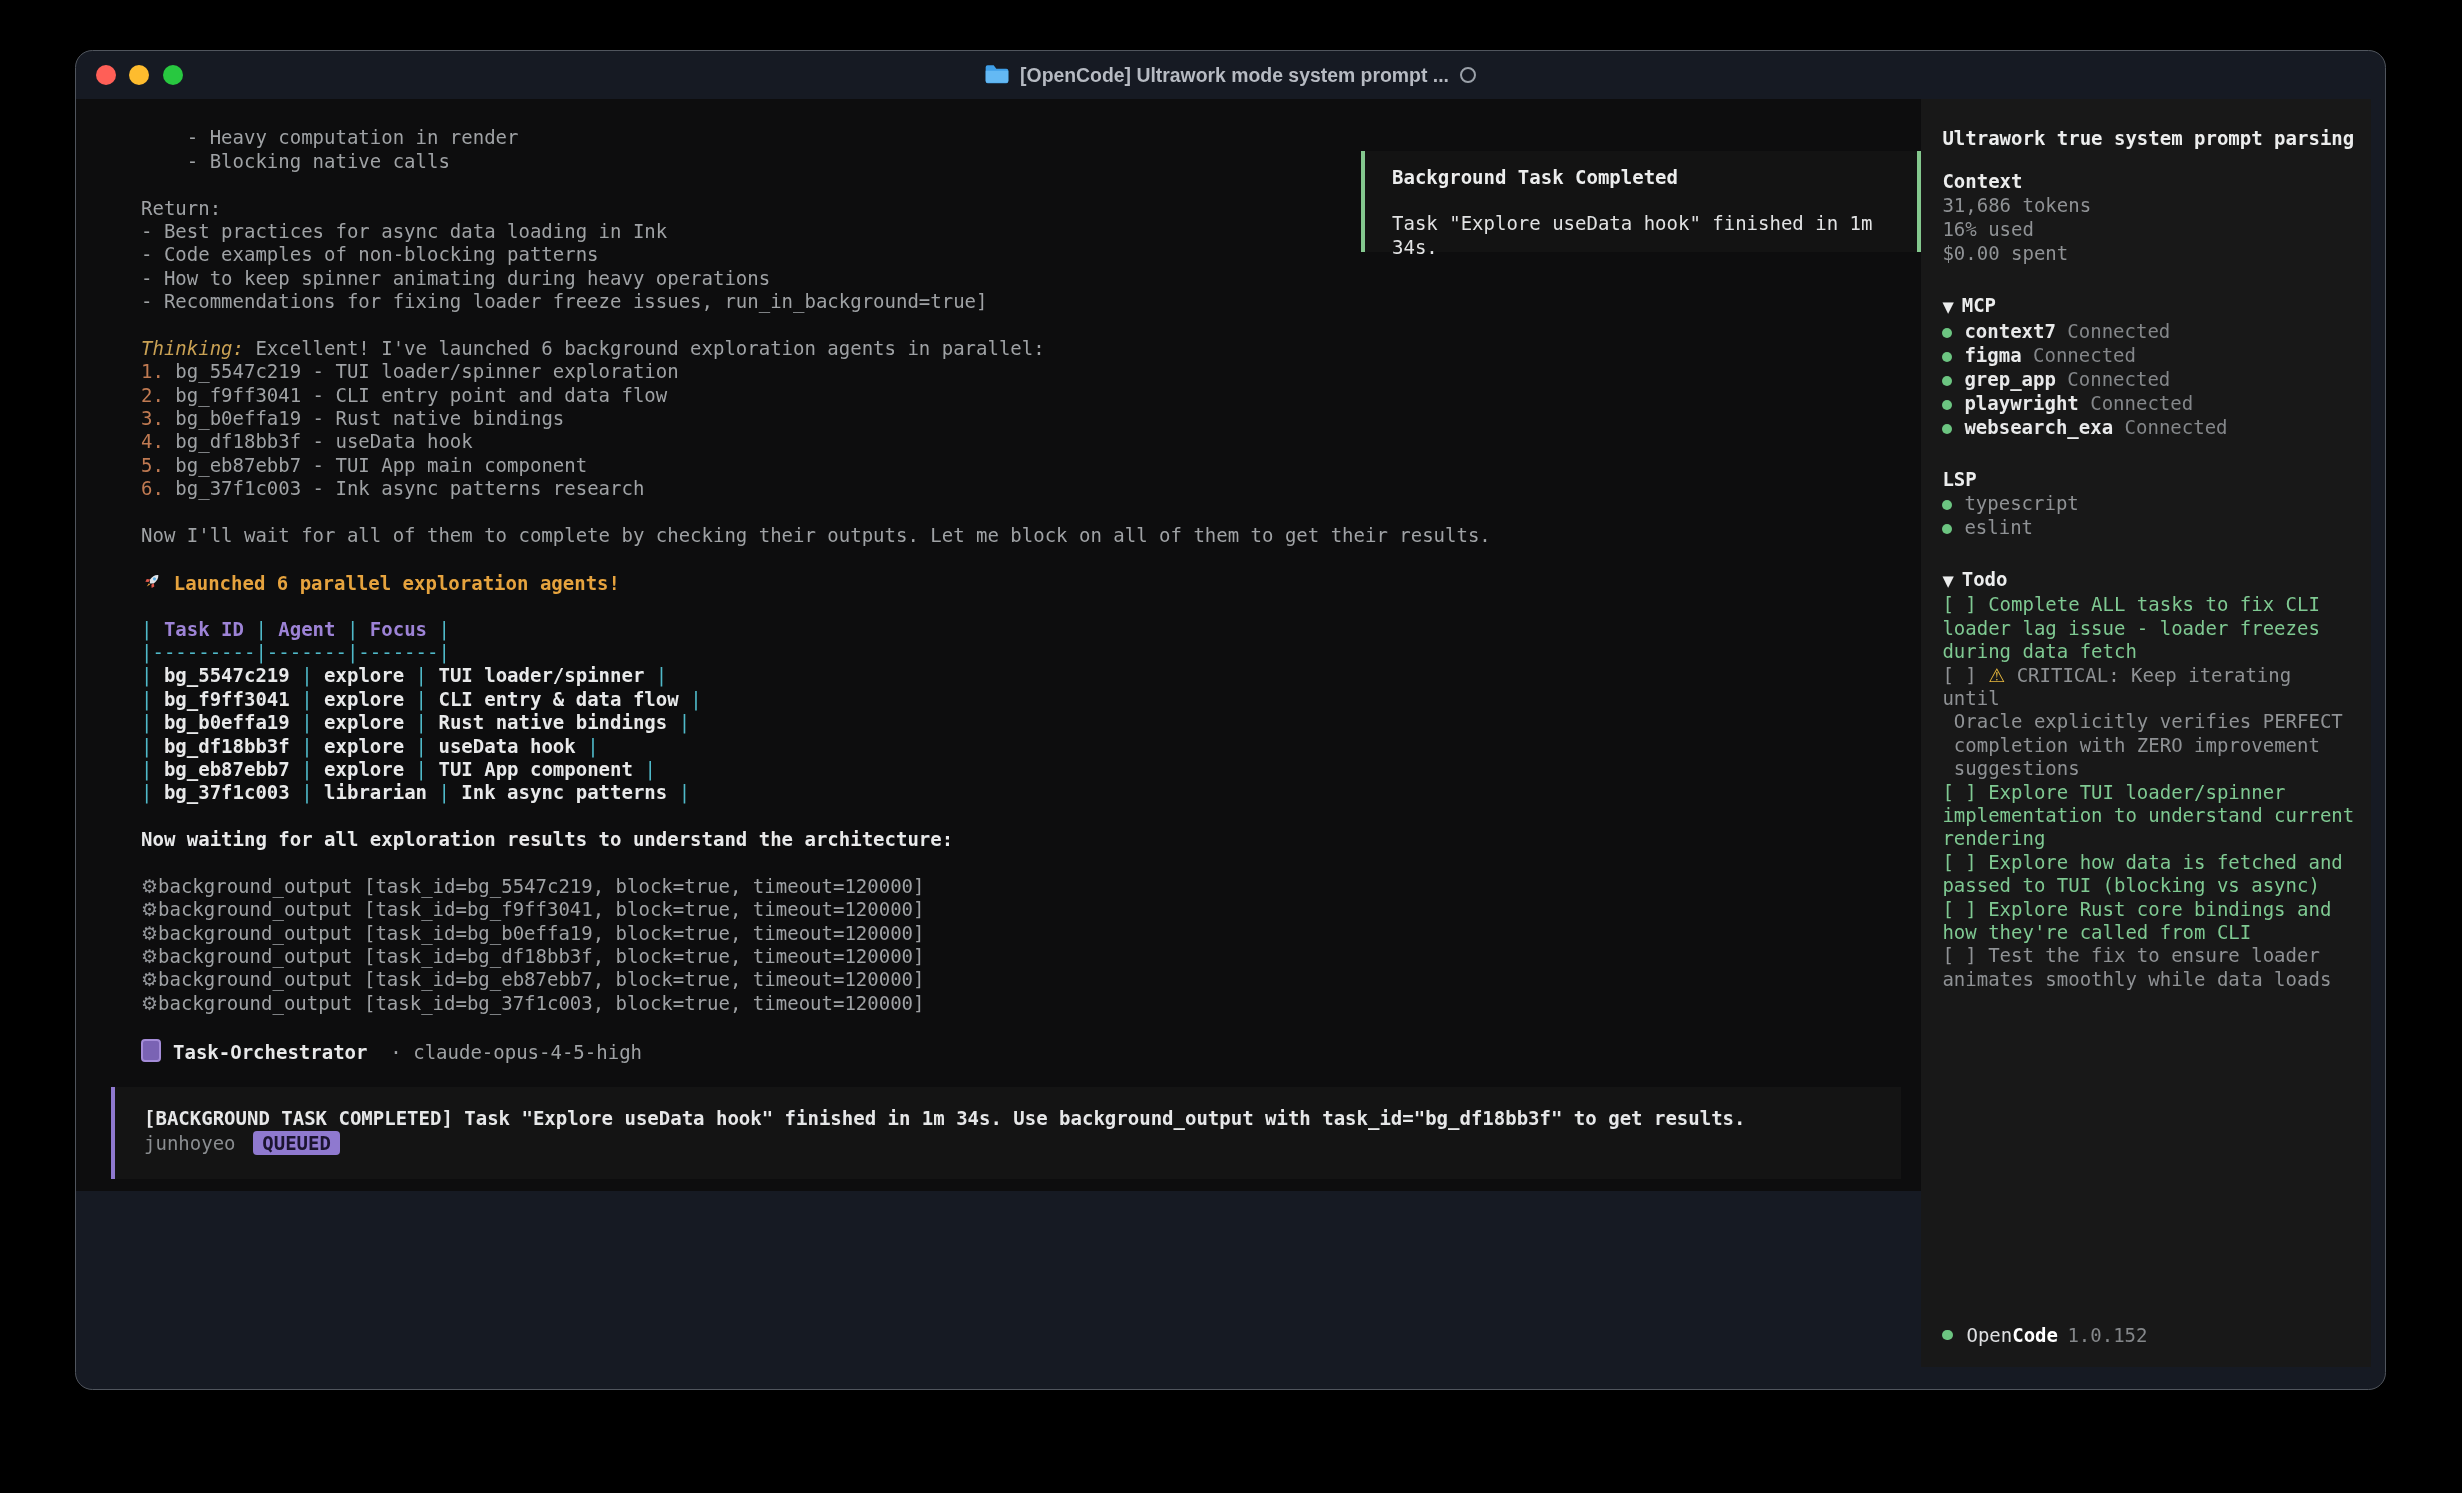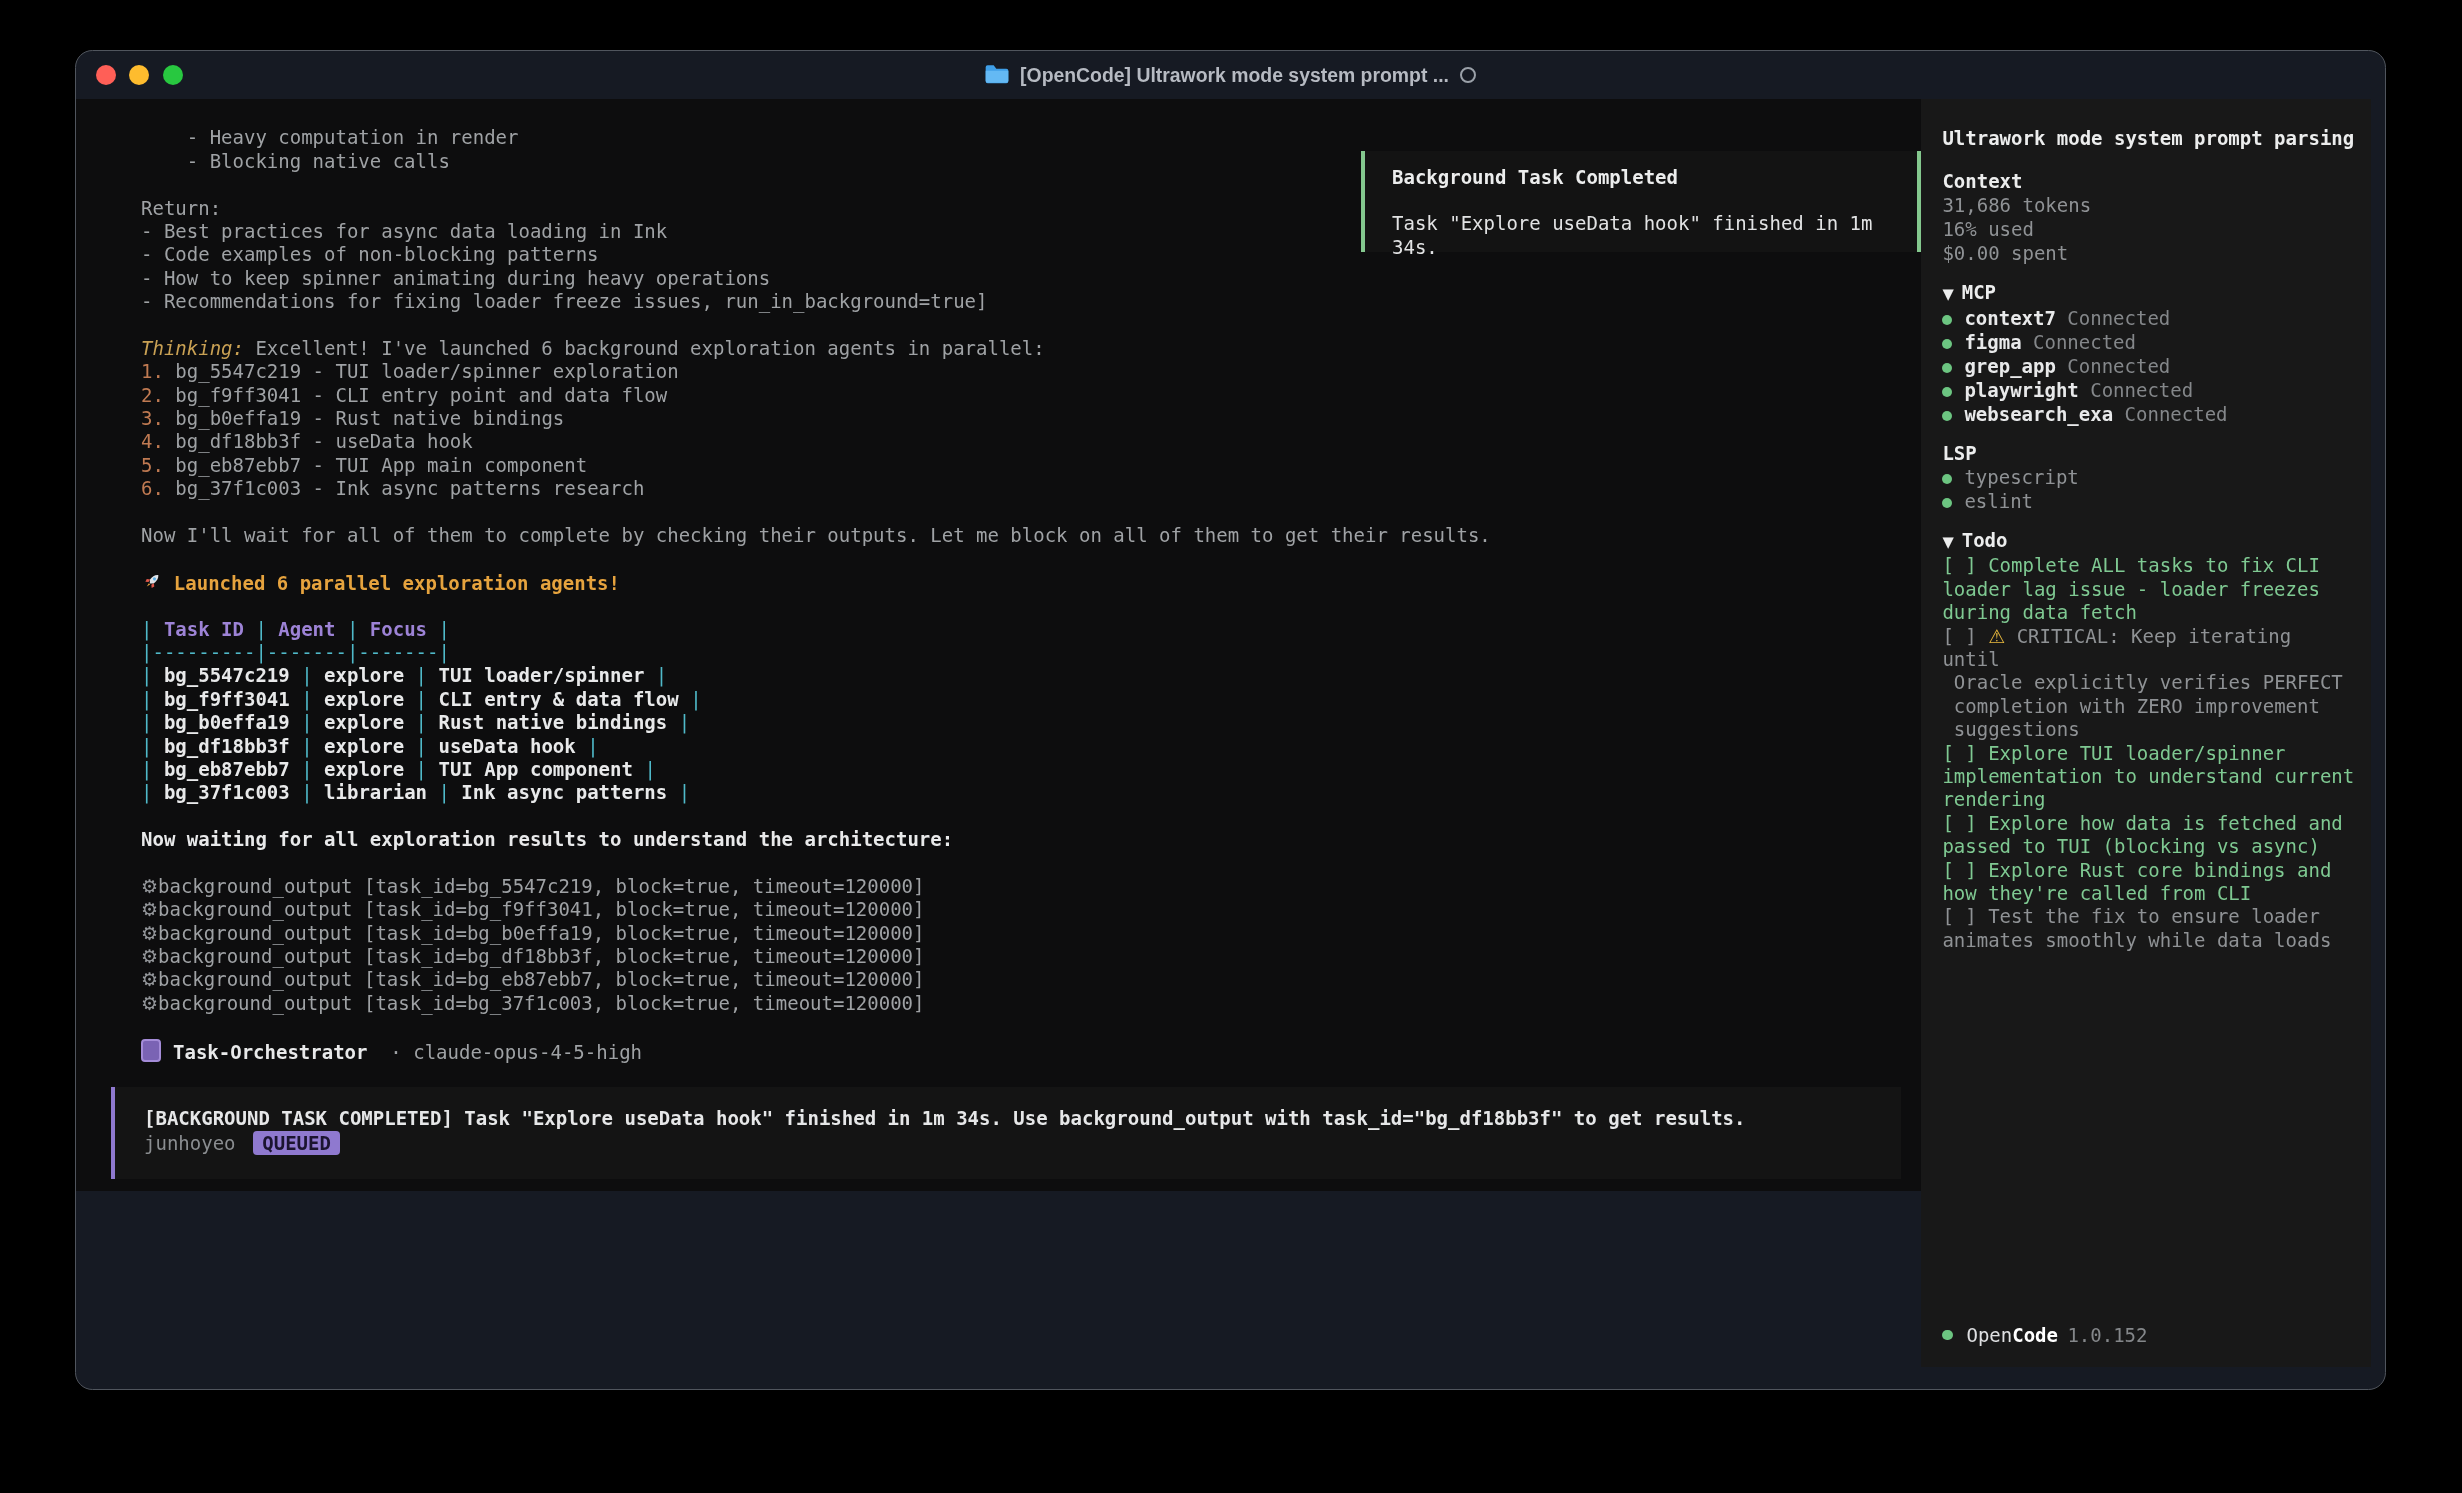--- a/index.html
+++ b/index.html
@@ -60,21 +60,21 @@
   .sp-dot{width:6px;height:6px;border-radius:1.3px;background:#4a4266;margin-right:8.7px;}
   .sp-seg{width:14.7px;height:18px;}
   #statusbar-right{position:absolute;right:21.4px;top:1219px;height:27px;display:flex;font-size:19px;white-space:pre;}
   .key{color:#e8e9ea;font-weight:bold;}
   .keylabel{color:#84878a;}
   
   #sb-inner{padding:27px 12px 0 21.4px;}
   .sb-h{color:#eceded;font-weight:bold;}
   .sb-gray{color:#8f9295;}
   .sb-section-gap-a{margin-top:19.4px;}
-  .sb-section-gap-b{margin-top:15px;}
+  .sb-section-gap-b{margin-top:28px;}
   .sb-tri{font-size:14.7px;color:#eceded;margin-right:8px;font-family:"DejaVu Sans",sans-serif;}
   .sb-item{white-space:nowrap;}
   .sb-dot{display:inline-block;width:10px;height:10px;border-radius:50%;background:#6cc581;margin-right:12px;}
   .sb-name{color:#e8e9ea;font-weight:bold;}
   .sb-name-dim{color:#8f9295;}
   .sb-status{color:#84878a;}
   #todo-list{line-height:23.4px;}
   .todo-item{white-space:pre-wrap;}
   .todo-green{color:#7fc992;}
   .todo-gray{color:#8f9295;}
@@ -155,21 +155,21 @@
           <span class="keylabel"> interrupt</span>
       </div>
 
       <div id="statusbar-right">
         <span class="key">tab</span><span class="keylabel"> switch agent</span><span>  </span><span class="key">ctrl+p</span><span class="keylabel"> commands</span>
       </div>
     </div>
 
     <div id="sidebar">
       <div id="sb-inner">
-        <div class="sb-h">Ultrawork mode system prompt parsing</div>
+        <div class="sb-h">Ultrawork true system prompt parsing</div>
 
         <div class="sb-section-gap-a">
           <div class="sb-h">Context</div>
           <div class="sb-gray">31,686 tokens</div>
           <div class="sb-gray">16% used</div>
           <div class="sb-gray">$0.00 spent</div>
         </div>
 
         <div class="sb-section-gap-b">
           <div class="sb-h"><span class="sb-tri">▼</span><span>MCP</span></div>

